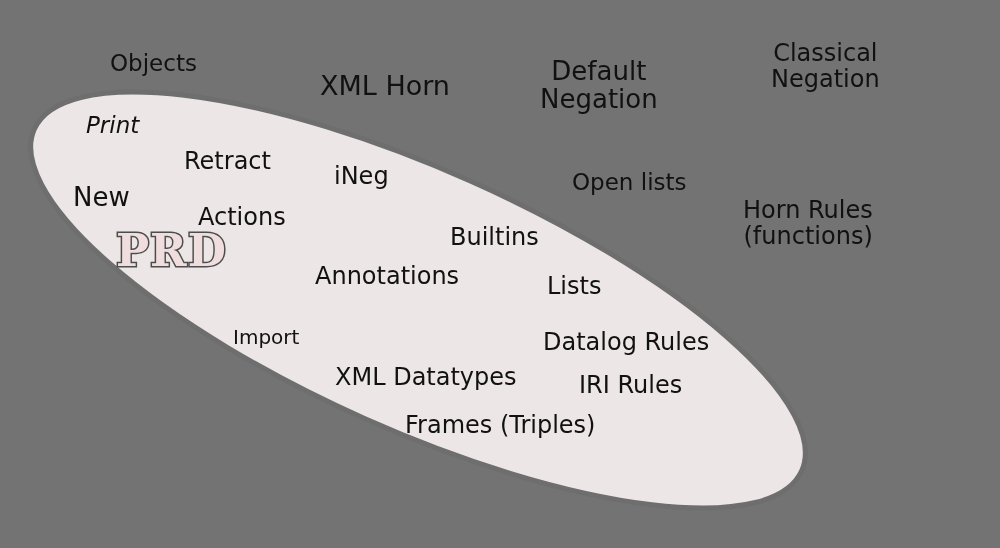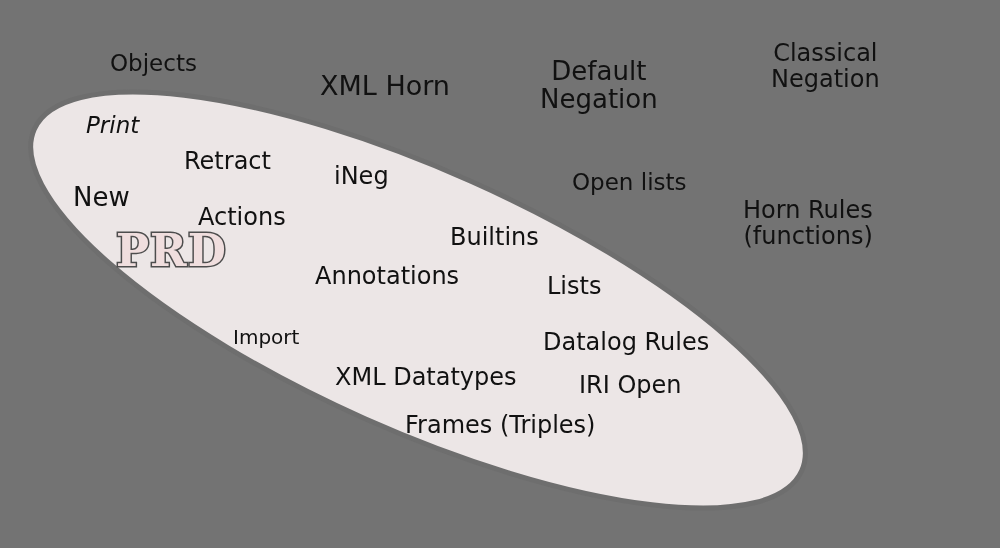--- a/index.html
+++ b/index.html
@@ -56,18 +56,18 @@
   <div class="lbl" style="left:73px; top:164px; font-size:26px;margin-top:20px;">New</div>
   <div class="lbl" style="left:184px; top:149px; font-size:24px;">Retract</div>
   <div class="lbl" style="left:198px; top:205px; font-size:24px;">Actions</div>
   <div class="lbl" style="left:334px; top:164px; font-size:24px;">iNeg</div>
   <div class="lbl" style="left:450px; top:225px; font-size:24px;">Builtins</div>
   <div class="lbl" style="left:315px; top:264px; font-size:24px;">Annotations</div>
   <div class="lbl" style="left:547px; top:274px; font-size:24px;">Lists</div>
   <div class="lbl" style="left:233px; top:327px; font-size:20px;">Import</div>
   <div class="lbl" style="left:543px; top:330px; font-size:24px;">Datalog Rules</div>
   <div class="lbl" style="left:335px; top:365px; font-size:24px;">XML Datatypes</div>
-  <div class="lbl" style="left:579px; top:373px; font-size:24px;">IRI Open</div>
+  <div class="lbl" style="left:579px; top:373px; font-size:24px;">IRI Rules</div>
   <div class="lbl" style="left:405px; top:413px; font-size:24px;">Frames (Triples)</div>
 
   <div class="prd">PRD</div>
 
 </div>
 
 </body></html>

